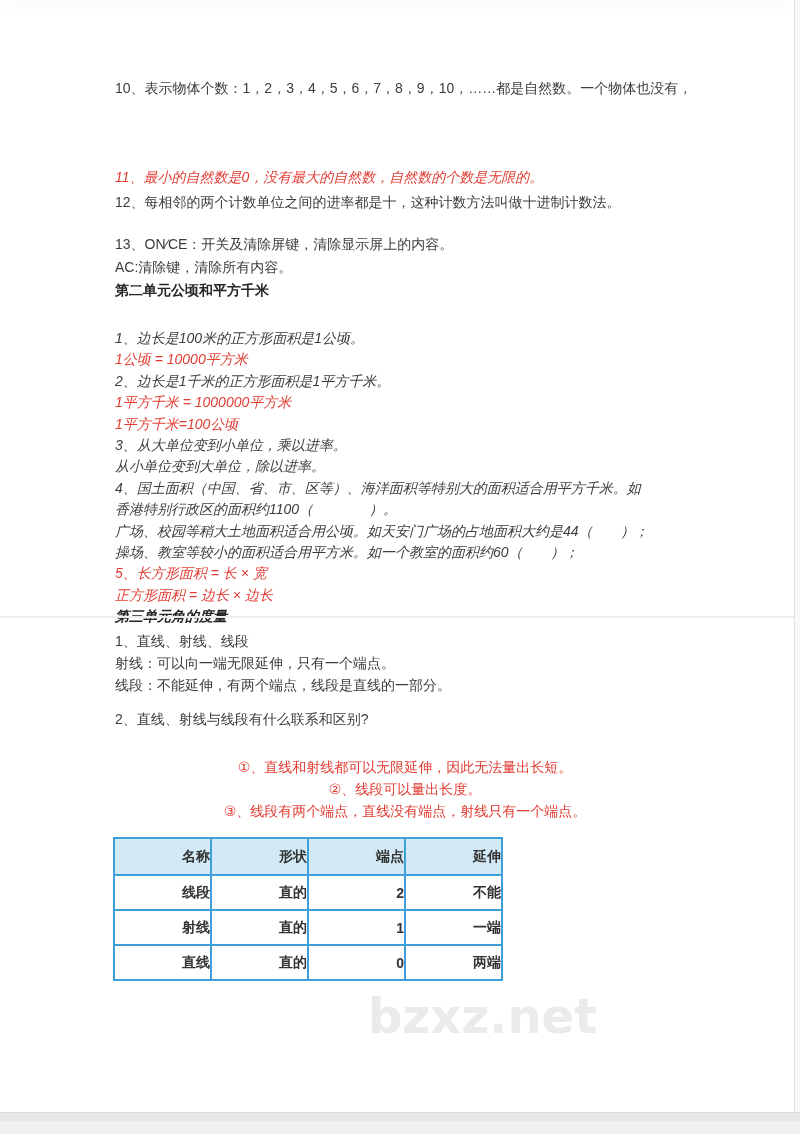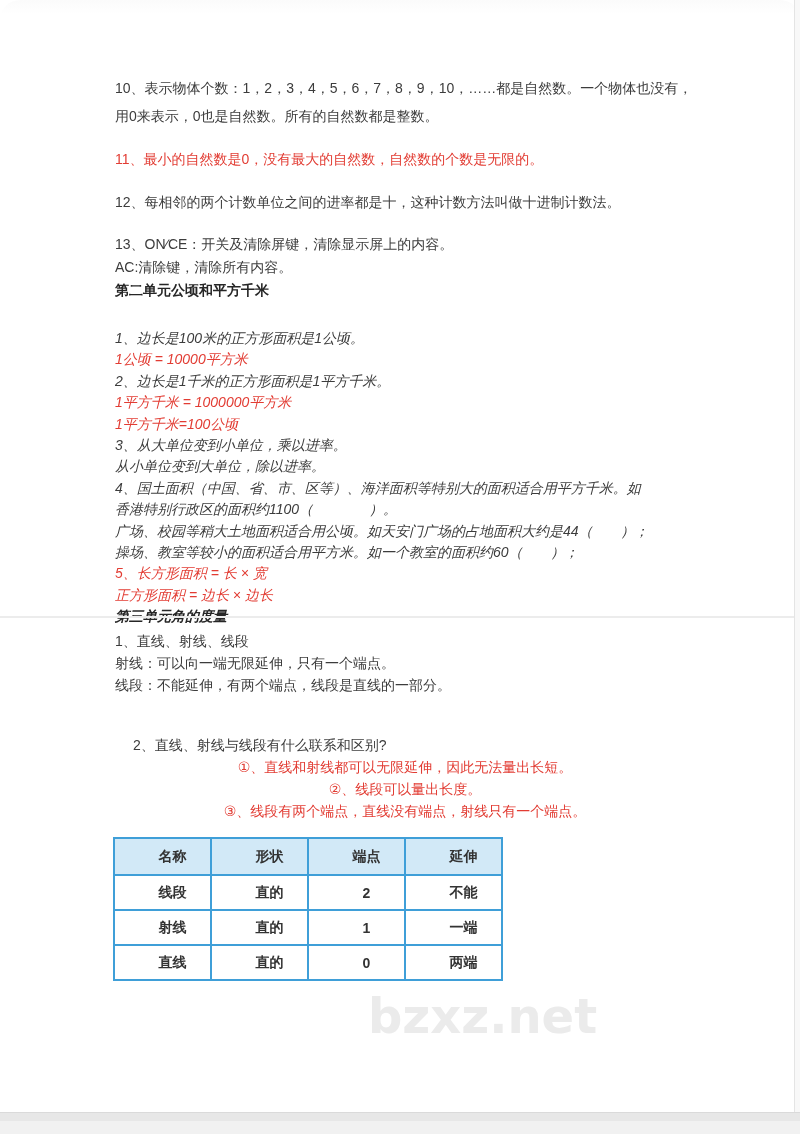--- a/index.html
+++ b/index.html
@@ -14,55 +14,54 @@
   .page-break{position:absolute;left:0;top:616px;width:800px;height:2px;background:#ececec;}
   .band1{position:absolute;left:0;top:1112px;width:800px;height:9px;background:#e7e7e7;border-top:1px solid #dadada;box-sizing:border-box;}
   .band2{position:absolute;left:0;top:1121px;width:800px;height:13px;background:#f1f1f1;}
 
   .blk{position:absolute;left:115px;width:580px;color:#3c3c3c;font-size:14px;}
   .ln{white-space:nowrap;}
   .red{color:#e23c33;}
   .bold{font-weight:bold;color:#262626;}
 
   .blk-10{top:74px;line-height:28px;}
-  .blk-11{top:148px;line-height:22px;}
+  .blk-11{top:166px;line-height:22px;font-style:italic;}
   .blk-12{top:191px;line-height:22px;}
   .blk-13{top:233px;line-height:23px;}
   .blk-u2{top:328px;line-height:21.4px;font-style:italic;}
   .blk-u3a{top:630px;line-height:22px;}
-  .blk-u3b{top:734px;line-height:22px;margin-left:18px;}
+  .blk-u3b{top:708px;line-height:22px;}
   .blk-u3c{top:756px;line-height:22px;text-align:center;}
 
   table.cmp{
     position:absolute;left:113px;top:837px;
     border-collapse:collapse;table-layout:fixed;width:390px;
     font-size:14px;color:#333;
   }
   table.cmp th,table.cmp td{
     border:2px solid #3f9fd8;
-    text-align:center;padding:0 0 0 20px;font-weight:bold;
+    text-align:right;padding:0 0 0 20px;font-weight:bold;
   }
   table.cmp th{height:35px;background:#d2e9f7;}
   table.cmp td{height:33px;background:#ffffff;}
 
   .watermark{
     position:absolute;left:368px;top:980px;
     font-family:"DejaVu Sans","Liberation Sans",sans-serif;
     font-weight:800;font-size:48px;line-height:72px;
     color:#ebebeb;letter-spacing:0px;user-select:none;
   }
 </style>
 </head>
 <body>
 
 <div class="doc-page">
 
   <div class="blk blk-10">
     <div class="ln">10、表示物体个数：1，2，3，4，5，6，7，8，9，10，……都是自然数。一个物体也没有，</div>
-    <div class="ln">用0来表示，0也是自然数。所有的自然数都是整数。</div>
   </div>
 
   <div class="blk blk-11">
     <div class="ln red">11、最小的自然数是0，没有最大的自然数，自然数的个数是无限的。</div>
   </div>
 
   <div class="blk blk-12">
     <div class="ln">12、每相邻的两个计数单位之间的进率都是十，这种计数方法叫做十进制计数法。</div>
   </div>
 

